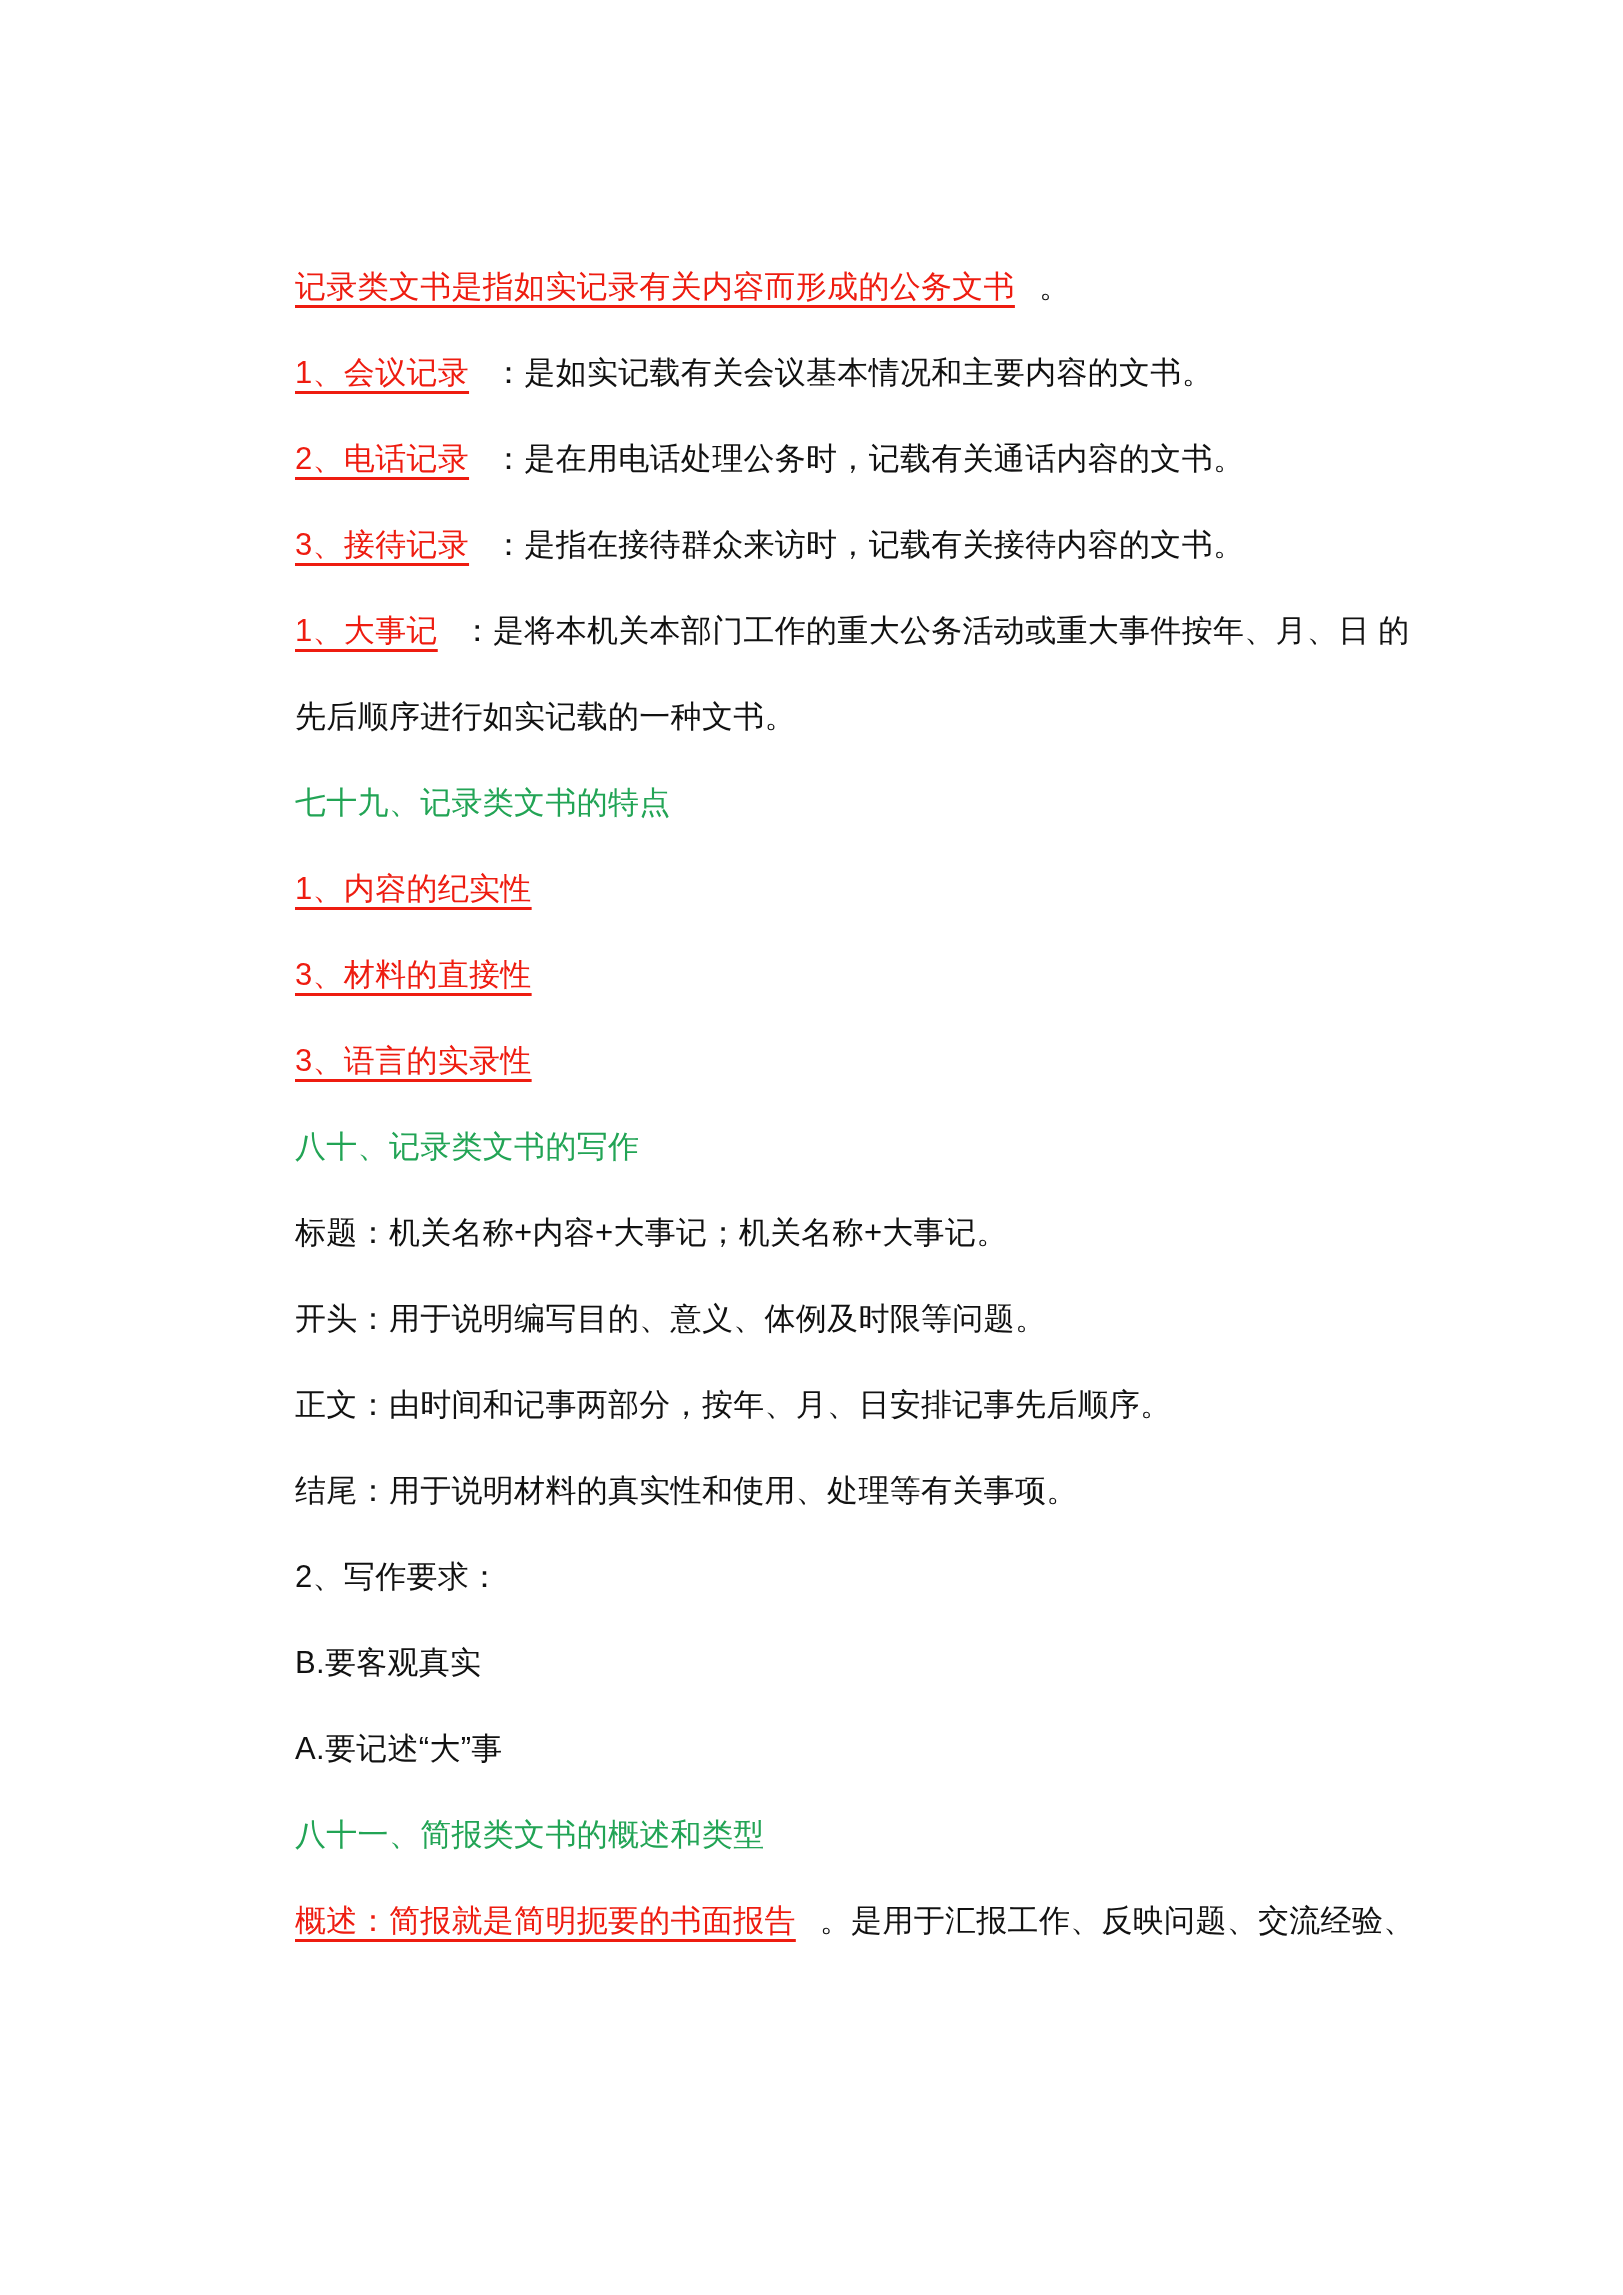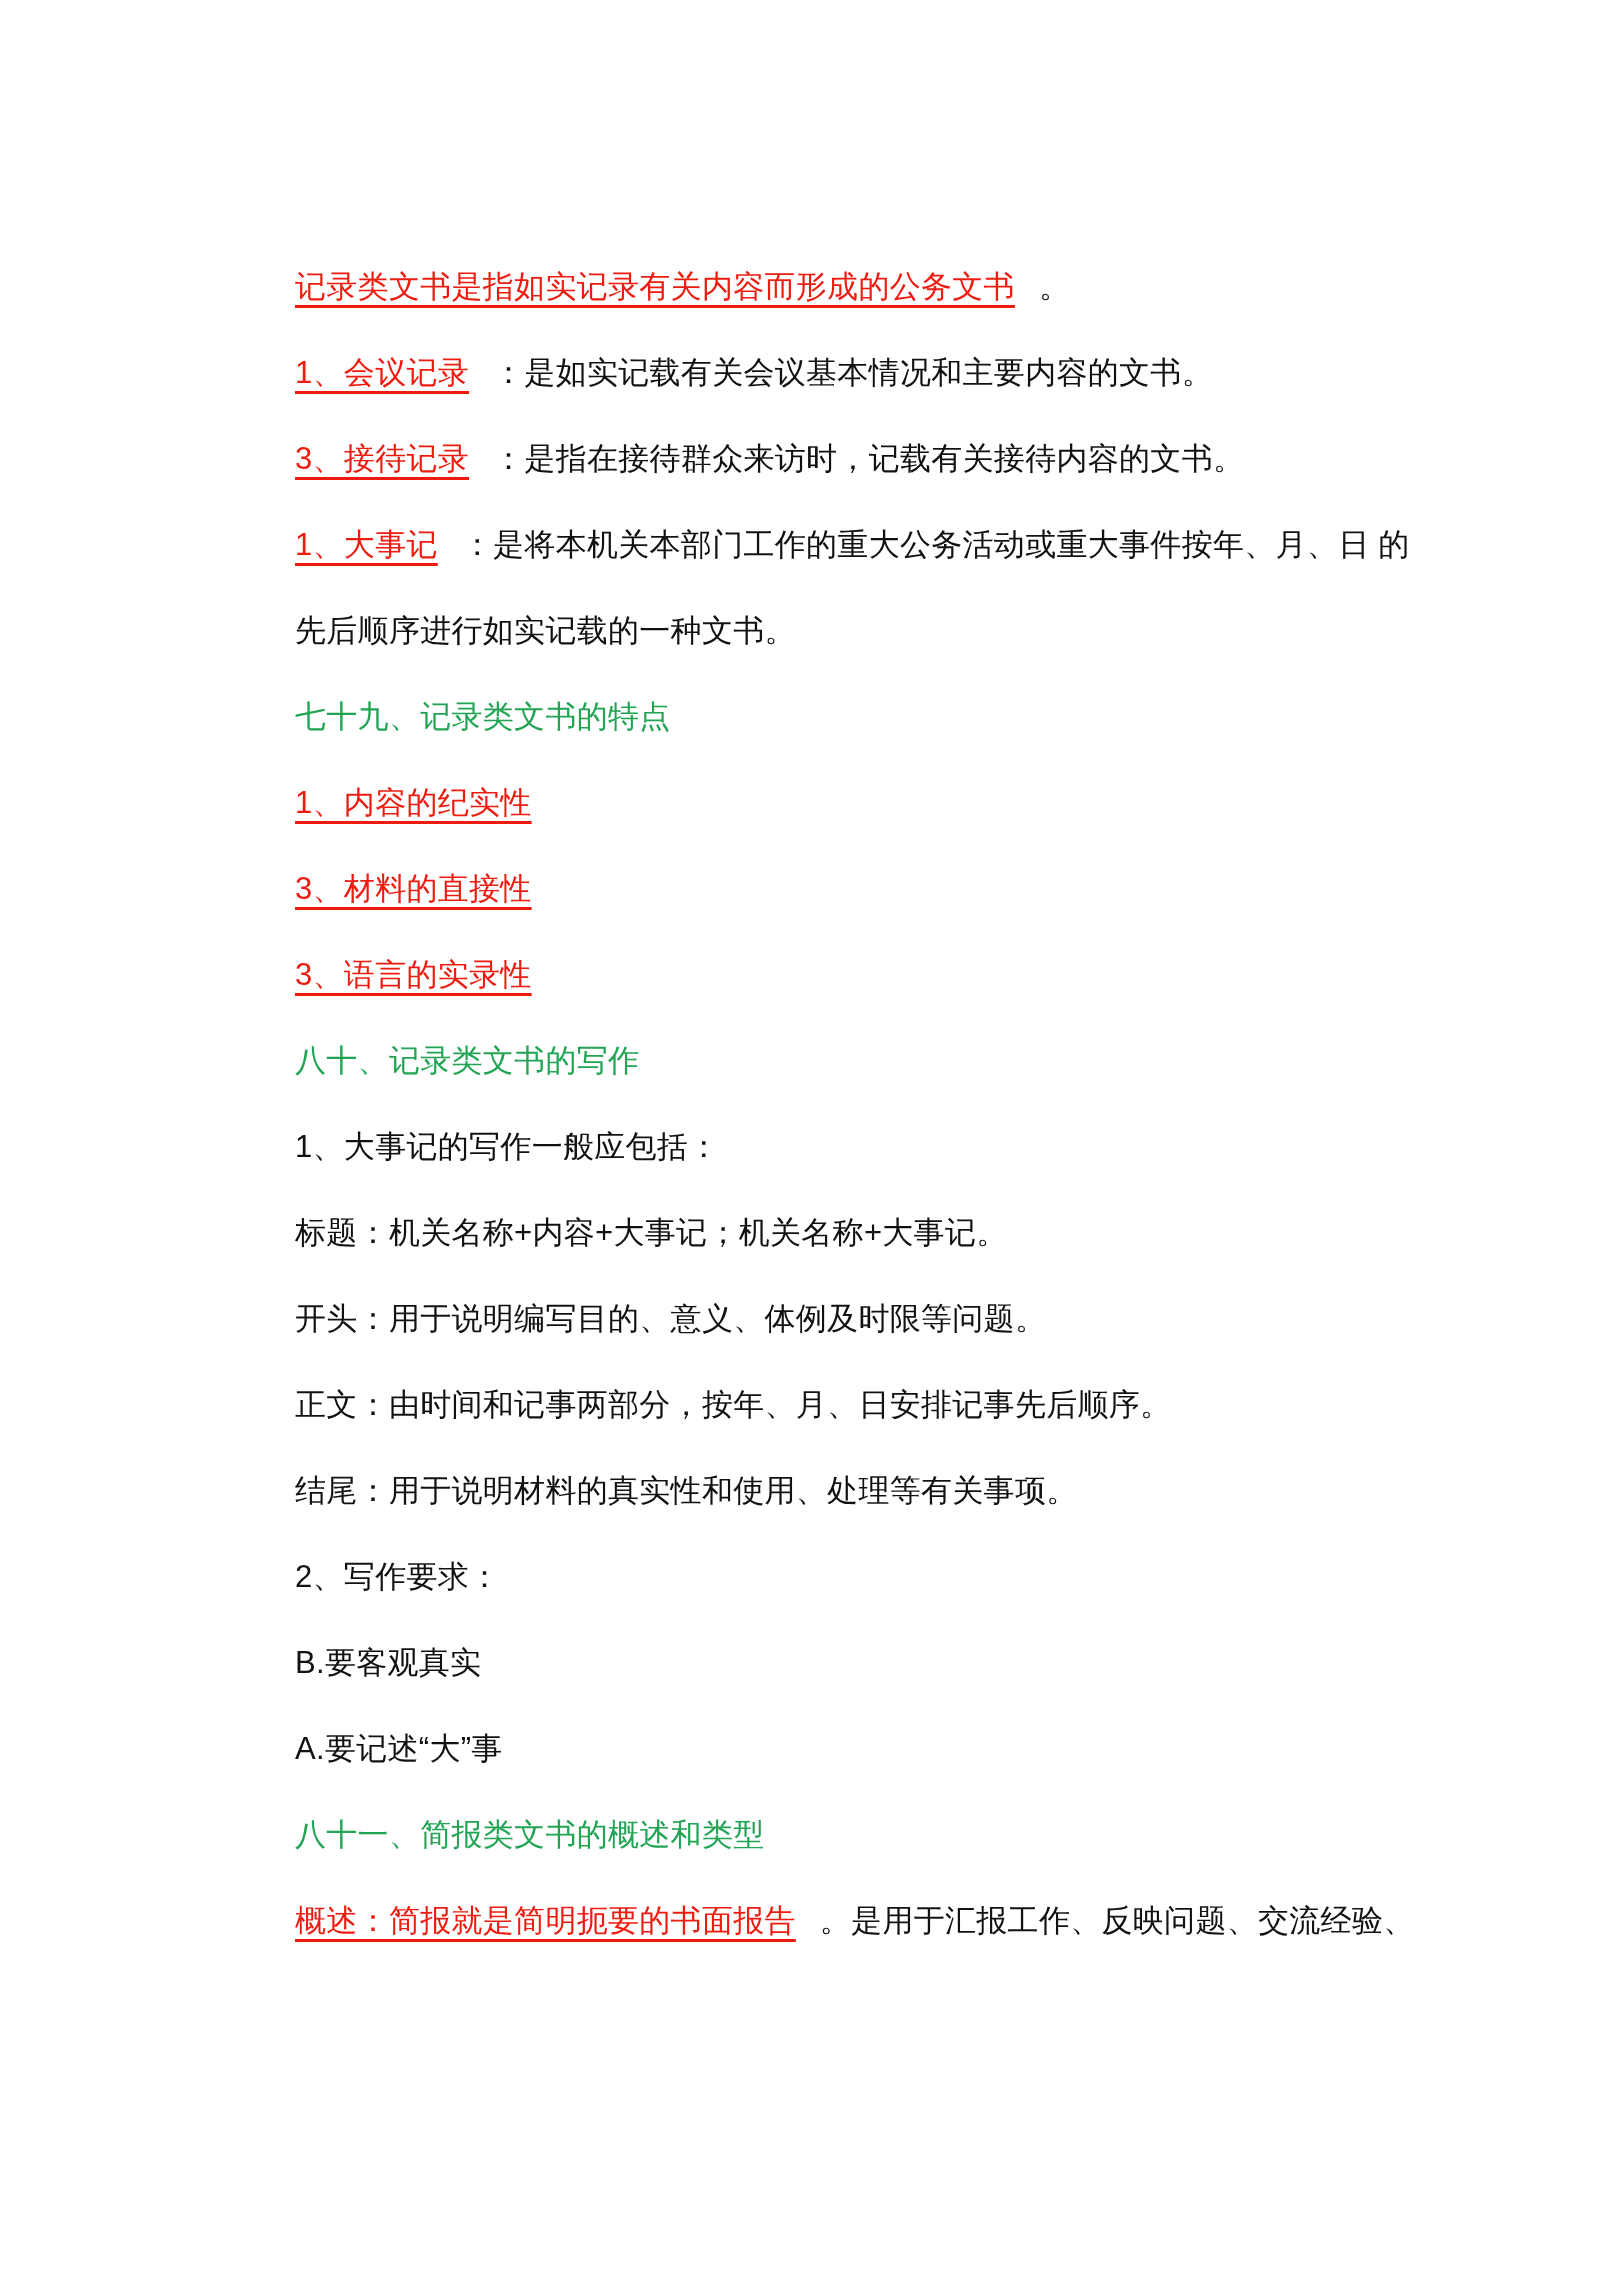--- a/index.html
+++ b/index.html
@@ -46,38 +46,38 @@
 </head>
 <body>
 
 <div class="page">
   <div class="content">
 
     <div class="doc-line"><span class="seg-red-u">记录类文书是指如实记录有关内容而形成的公务文书</span><span class="seg-black">。</span></div>
 
     <div class="doc-line"><span class="seg-red-u">1、会议记录</span><span class="seg-black">：是如实记载有关会议基本情况和主要内容的文书。</span></div>
 
+    <div class="doc-line"><span class="seg-red-u">2、电话记录</span><span class="seg-black">：是在用电话处理公务时，记载有关通话内容的文书。</span></div>
 
     <div class="doc-line"><span class="seg-red-u">3、接待记录</span><span class="seg-black">：是指在接待群众来访时，记载有关接待内容的文书。</span></div>
 
     <div class="doc-line"><span class="seg-red-u">1、大事记</span><span class="seg-black">：是将本机关本部门工作的重大公务活动或重大事件按年、月、日 的</span></div>
 
     <div class="doc-line"><span class="seg-black">先后顺序进行如实记载的一种文书。</span></div>
 
     <div class="doc-line"><span class="seg-green">七十九、记录类文书的特点</span></div>
 
     <div class="doc-line"><span class="seg-red-u">1、内容的纪实性</span></div>
 
     <div class="doc-line"><span class="seg-red-u">3、材料的直接性</span></div>
 
     <div class="doc-line"><span class="seg-red-u">3、语言的实录性</span></div>
 
     <div class="doc-line"><span class="seg-green">八十、记录类文书的写作</span></div>
 
-    <div class="doc-line"><span class="seg-black">1、大事记的写作一般应包括：</span></div>
 
     <div class="doc-line"><span class="seg-black">标题：机关名称+内容+大事记；机关名称+大事记。</span></div>
 
     <div class="doc-line"><span class="seg-black">开头：用于说明编写目的、意义、体例及时限等问题。</span></div>
 
     <div class="doc-line"><span class="seg-black">正文：由时间和记事两部分，按年、月、日安排记事先后顺序。</span></div>
 
     <div class="doc-line"><span class="seg-black">结尾：用于说明材料的真实性和使用、处理等有关事项。</span></div>
 
     <div class="doc-line"><span class="seg-black">2、写作要求：</span></div>

